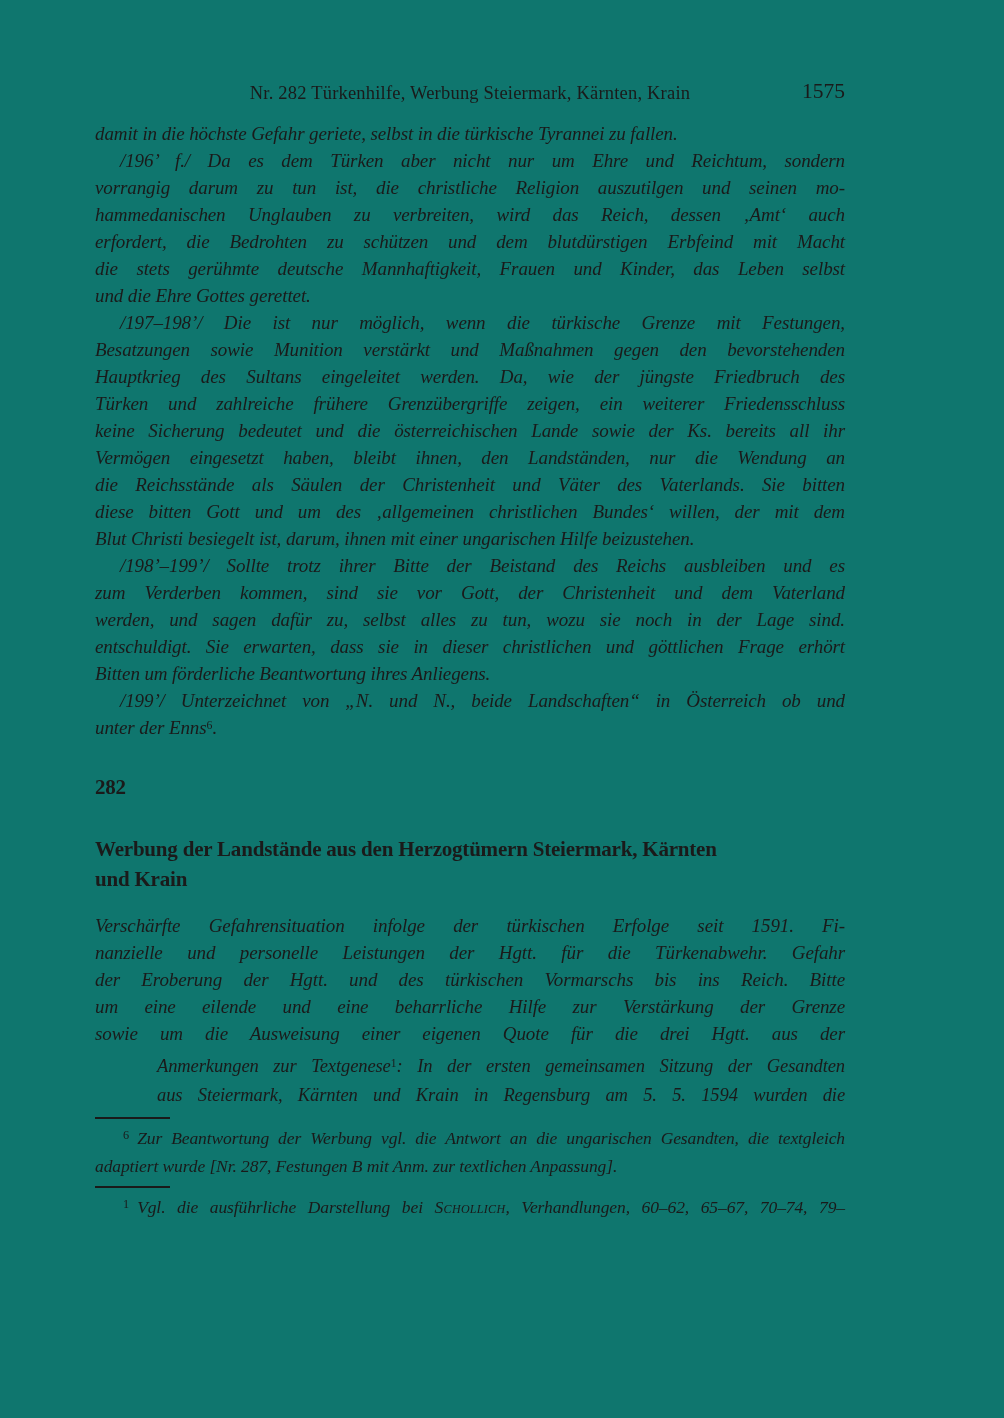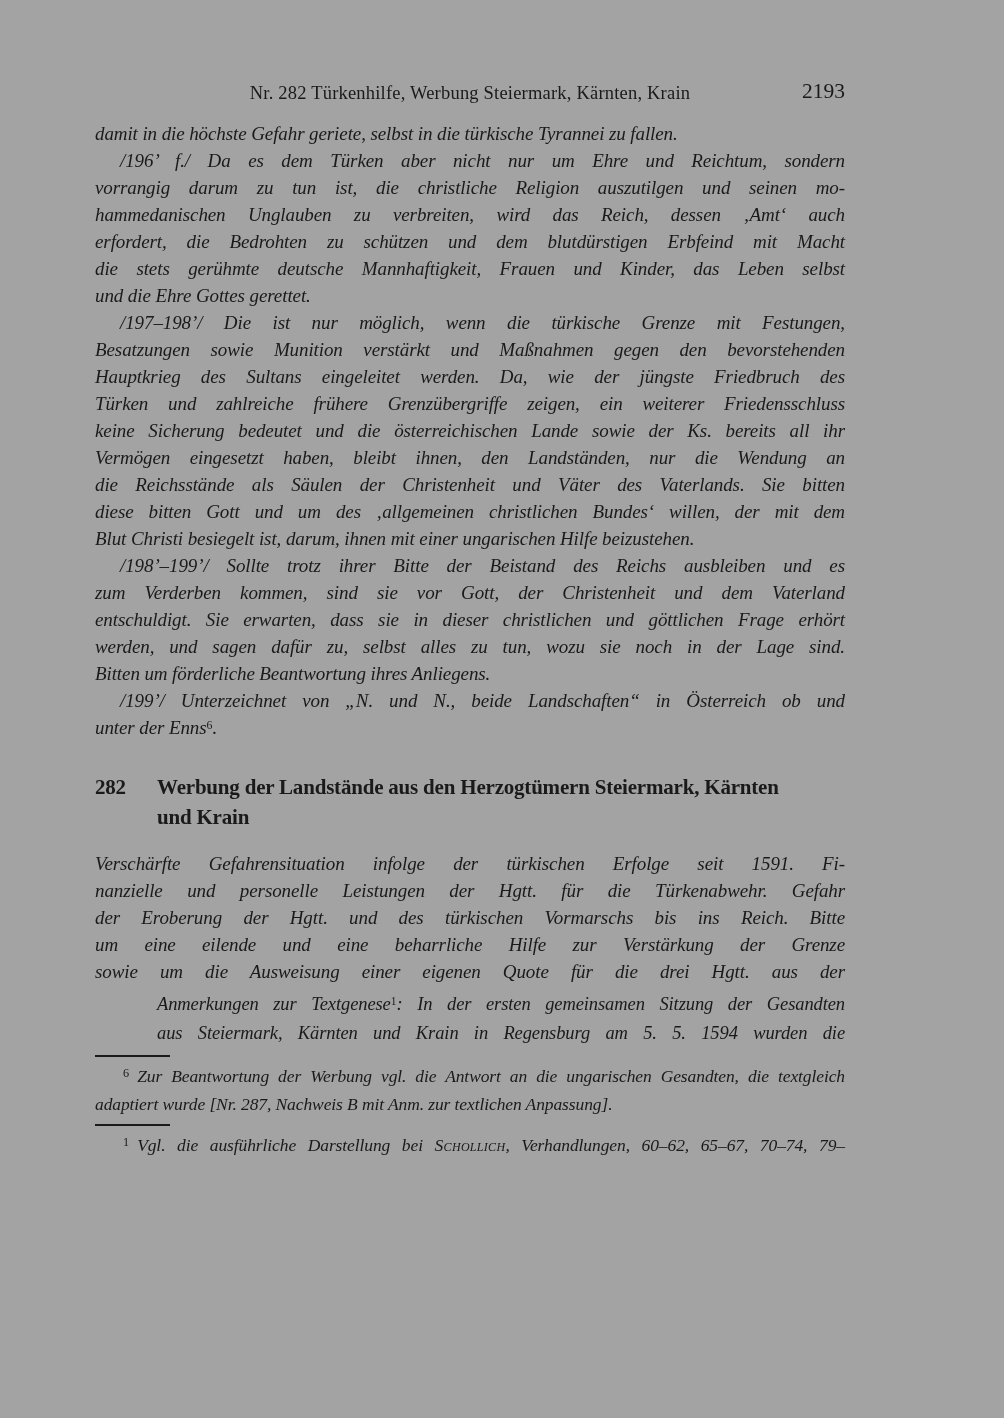--- a/index.html
+++ b/index.html
@@ -1,21 +1,21 @@
 <!DOCTYPE html>
 <html lang="de"><head>
 <meta charset="utf-8">
 <style>
   * { margin: 0; padding: 0; box-sizing: border-box; }
   html, body { background: #ffffff; }
   .page {
     position: relative;
     width: 1004px;
     height: 1418px;
-    background: #a3a3a3;
+    background: #0f766e;
     color: #1a1a1a;
     font-family: "Liberation Serif", "DejaVu Serif", serif;
     overflow: hidden;
   }
   .content {
     margin-left: 95px;
     width: 750px;
     padding-top: 82px;
   }
 
@@ -50,20 +50,21 @@
   }
 
   
   .doc-heading {
     margin-top: 28px;
     display: flex;
     font-weight: bold;
     font-size: 21px;
     letter-spacing: -0.2px;
     line-height: 30px;
+    flex-direction: column;
   }
   .doc-num { width: 62px; flex: 0 0 62px; }
   .doc-title { flex: 1; }
 
   
   .summary {
     margin-top: 18px;
     font-style: italic;
     font-size: 19px;
     letter-spacing: -0.1px;
@@ -107,21 +108,21 @@
   .sc { font-variant: small-caps; font-style: italic; letter-spacing: 0.3px; }
 </style>
 </head>
 <body>
 
 <div class="page">
   <div class="content">
 
     <header class="running-head">
       <div class="rh-title">Nr. 282 Türkenhilfe, Werbung Steiermark, Kärnten, Krain</div>
-      <div class="rh-num">2193</div>
+      <div class="rh-num">1575</div>
     </header>
 
     <main class="body-block">
 
       <div class="para">
         <div class="ln last">damit in die höchste Gefahr geriete, selbst in die türkische Tyrannei zu fallen.</div>
       </div>
 
       <div class="para">
         <div class="ln ind">/196’ f./ Da es dem Türken aber nicht nur um Ehre und Reichtum, sondern</div>
@@ -140,22 +141,22 @@
         <div class="ln">keine Sicherung bedeutet und die österreichischen Lande sowie der Ks. bereits all ihr</div>
         <div class="ln">Vermögen eingesetzt haben, bleibt ihnen, den Landständen, nur die Wendung an</div>
         <div class="ln">die Reichsstände als Säulen der Christenheit und Väter des Vaterlands. Sie bitten</div>
         <div class="ln">diese bitten Gott und um des ‚allgemeinen christlichen Bundes‘ willen, der mit dem</div>
         <div class="ln last">Blut Christi besiegelt ist, darum, ihnen mit einer ungarischen Hilfe beizustehen.</div>
       </div>
 
       <div class="para">
         <div class="ln ind">/198’–199’/ Sollte trotz ihrer Bitte der Beistand des Reichs ausbleiben und es</div>
         <div class="ln">zum Verderben kommen, sind sie vor Gott, der Christenheit und dem Vaterland</div>
+        <div class="ln">werden, und sagen dafür zu, selbst alles zu tun, wozu sie noch in der Lage sind.</div>
         <div class="ln">entschuldigt. Sie erwarten, dass sie in dieser christlichen und göttlichen Frage erhört</div>
-        <div class="ln">werden, und sagen dafür zu, selbst alles zu tun, wozu sie noch in der Lage sind.</div>
         <div class="ln last">Bitten um förderliche Beantwortung ihres Anliegens.</div>
       </div>
 
       <div class="para">
         <div class="ln ind">/199’/ Unterzeichnet von „N. und N., beide Landschaften“ in Österreich ob und</div>
         <div class="ln last"><span>unter der Enns</span><span class="sup">6</span><span>.</span></div>
       </div>
 
     </main>
 
@@ -177,21 +178,21 @@
 
     <section class="annotations">
       <div class="ln"><span>Anmerkungen zur Textgenese</span><span class="sup">1</span><span>: In der ersten gemeinsamen Sitzung der Gesandten</span></div>
       <div class="ln">aus Steiermark, Kärnten und Krain in Regensburg am 5. 5. 1594 wurden die</div>
     </section>
 
     <div class="fn-rule"></div>
 
     <section class="footnote">
       <div class="ln fn-ind"><span class="fn-mark">6</span><span>Zur Beantwortung der Werbung vgl. die Antwort an die ungarischen Gesandten, die textgleich</span></div>
-      <div class="ln last">adaptiert wurde [Nr. 287, Nachweis B mit Anm. zur textlichen Anpassung].</div>
+      <div class="ln last">adaptiert wurde [Nr. 287, Festungen B mit Anm. zur textlichen Anpassung].</div>
     </section>
 
     <div class="fn-rule second"></div>
 
     <section class="footnote">
       <div class="ln fn-ind"><span class="fn-mark">1</span><span>Vgl. die ausführliche Darstellung bei </span><span class="sc">Schollich</span><span>, Verhandlungen, 60–62, 65–67, 70–74, 79–</span></div>
     </section>
 
   </div>
 </div>

